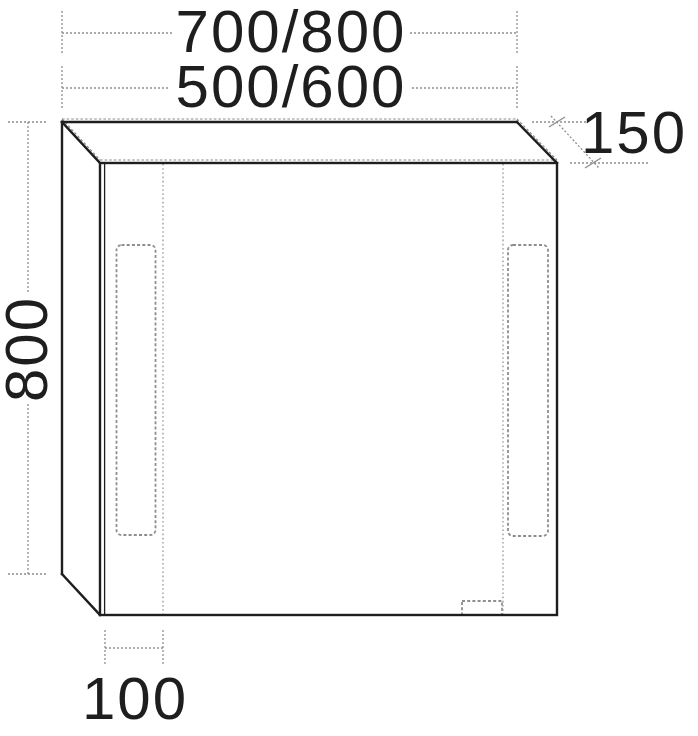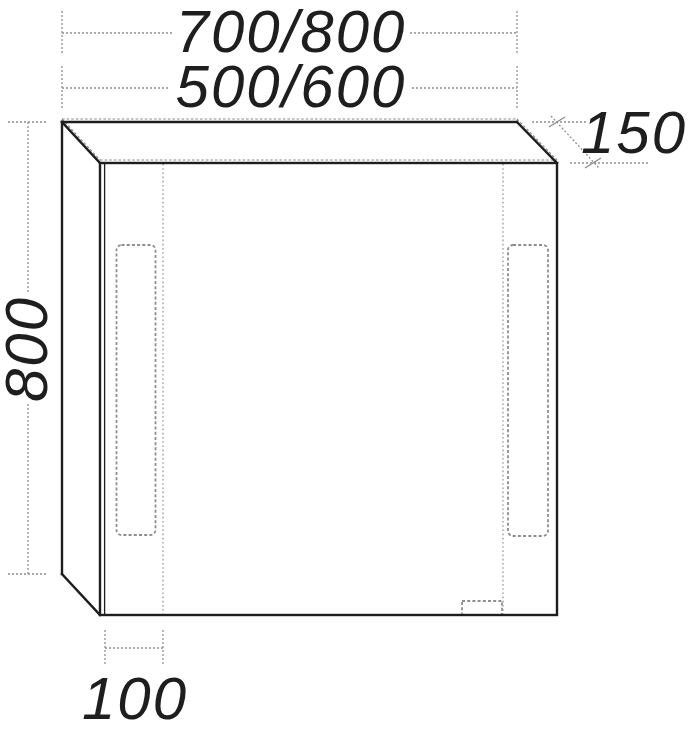--- a/index.html
+++ b/index.html
@@ -7,21 +7,21 @@
     --dim:#8e8e8e;
     --background:#ffffff;
   }
   html,body{margin:0;padding:0;}
   body{
     width:698px;height:736px;
     background:var(--background);
     font-family:"Liberation Sans", sans-serif;
     overflow:hidden;
   }
-  .stage{width:698px;height:645px;position:relative;font-style:italic;}
+  .stage{width:698px;height:645px;position:relative;}
   svg{display:block;}
   svg text{
     font-family:"Liberation Sans", sans-serif;
     font-size:60px;
     font-weight:300;
     letter-spacing:2px;
     fill:var(--line);
   }
   .solid{stroke:var(--line);stroke-width:2.4;fill:none;stroke-linecap:square;}
   .solid-thin{stroke:var(--line);stroke-width:1.3;fill:none;stroke-linecap:square;}

